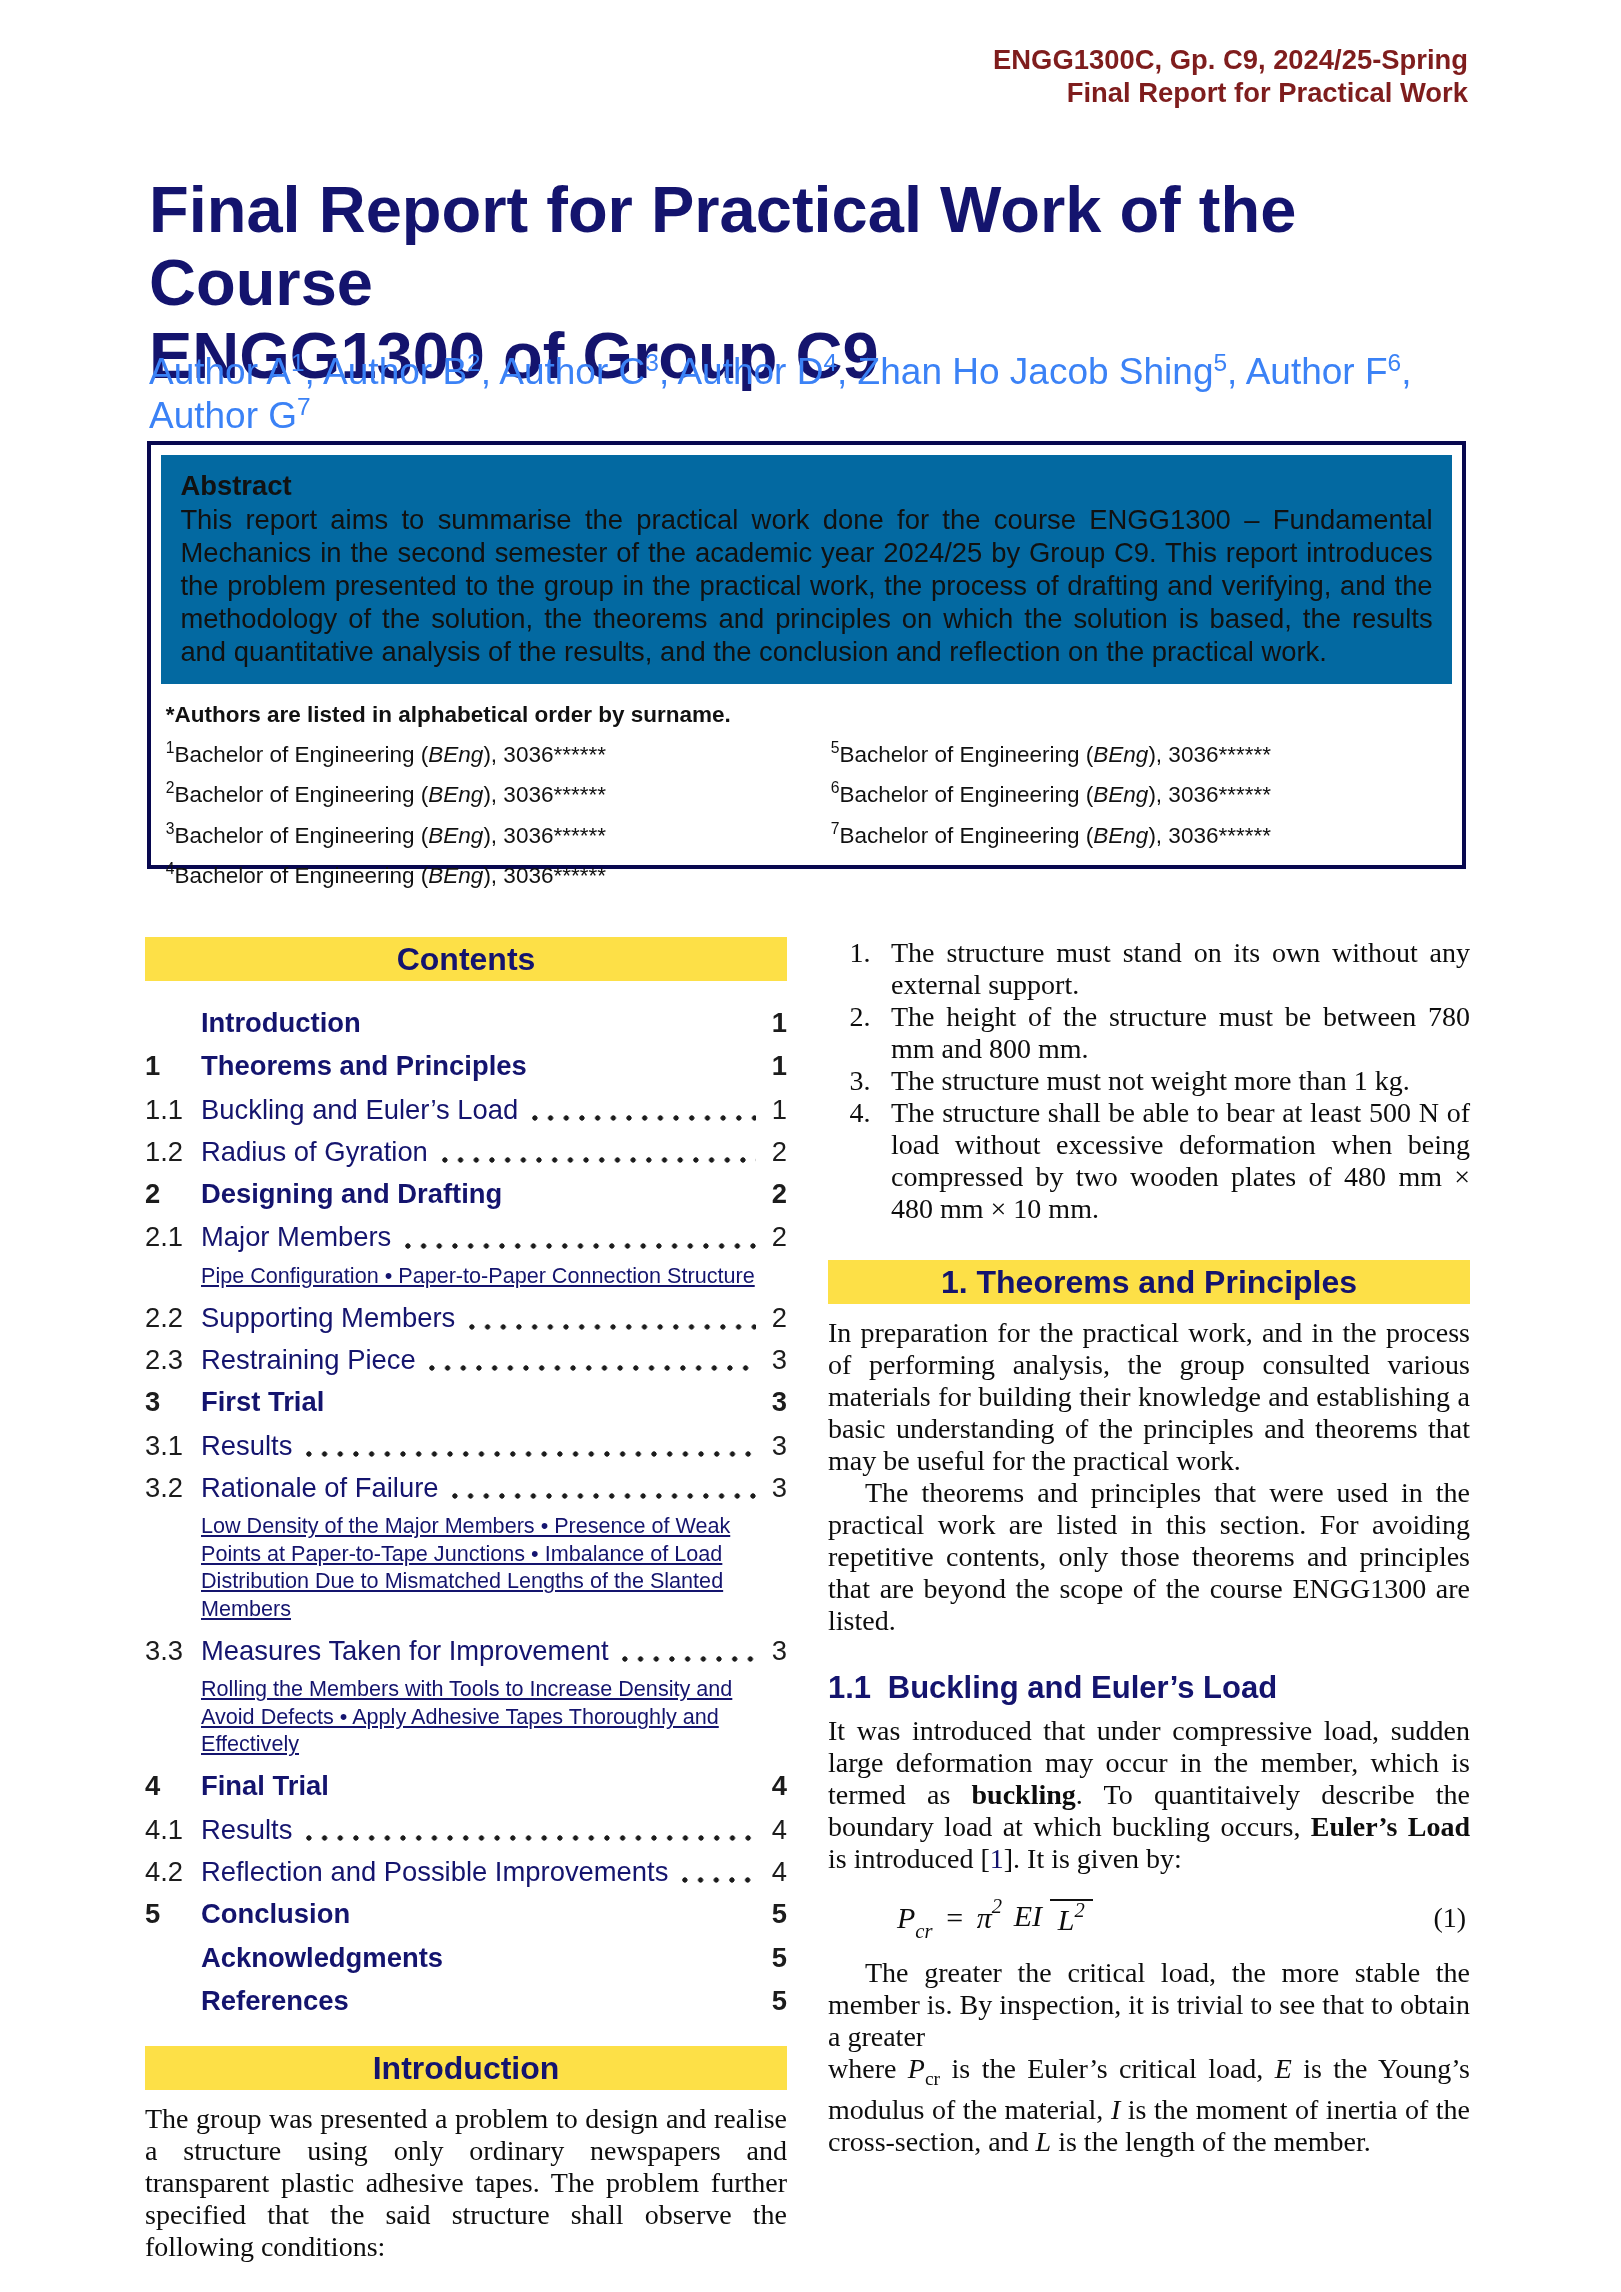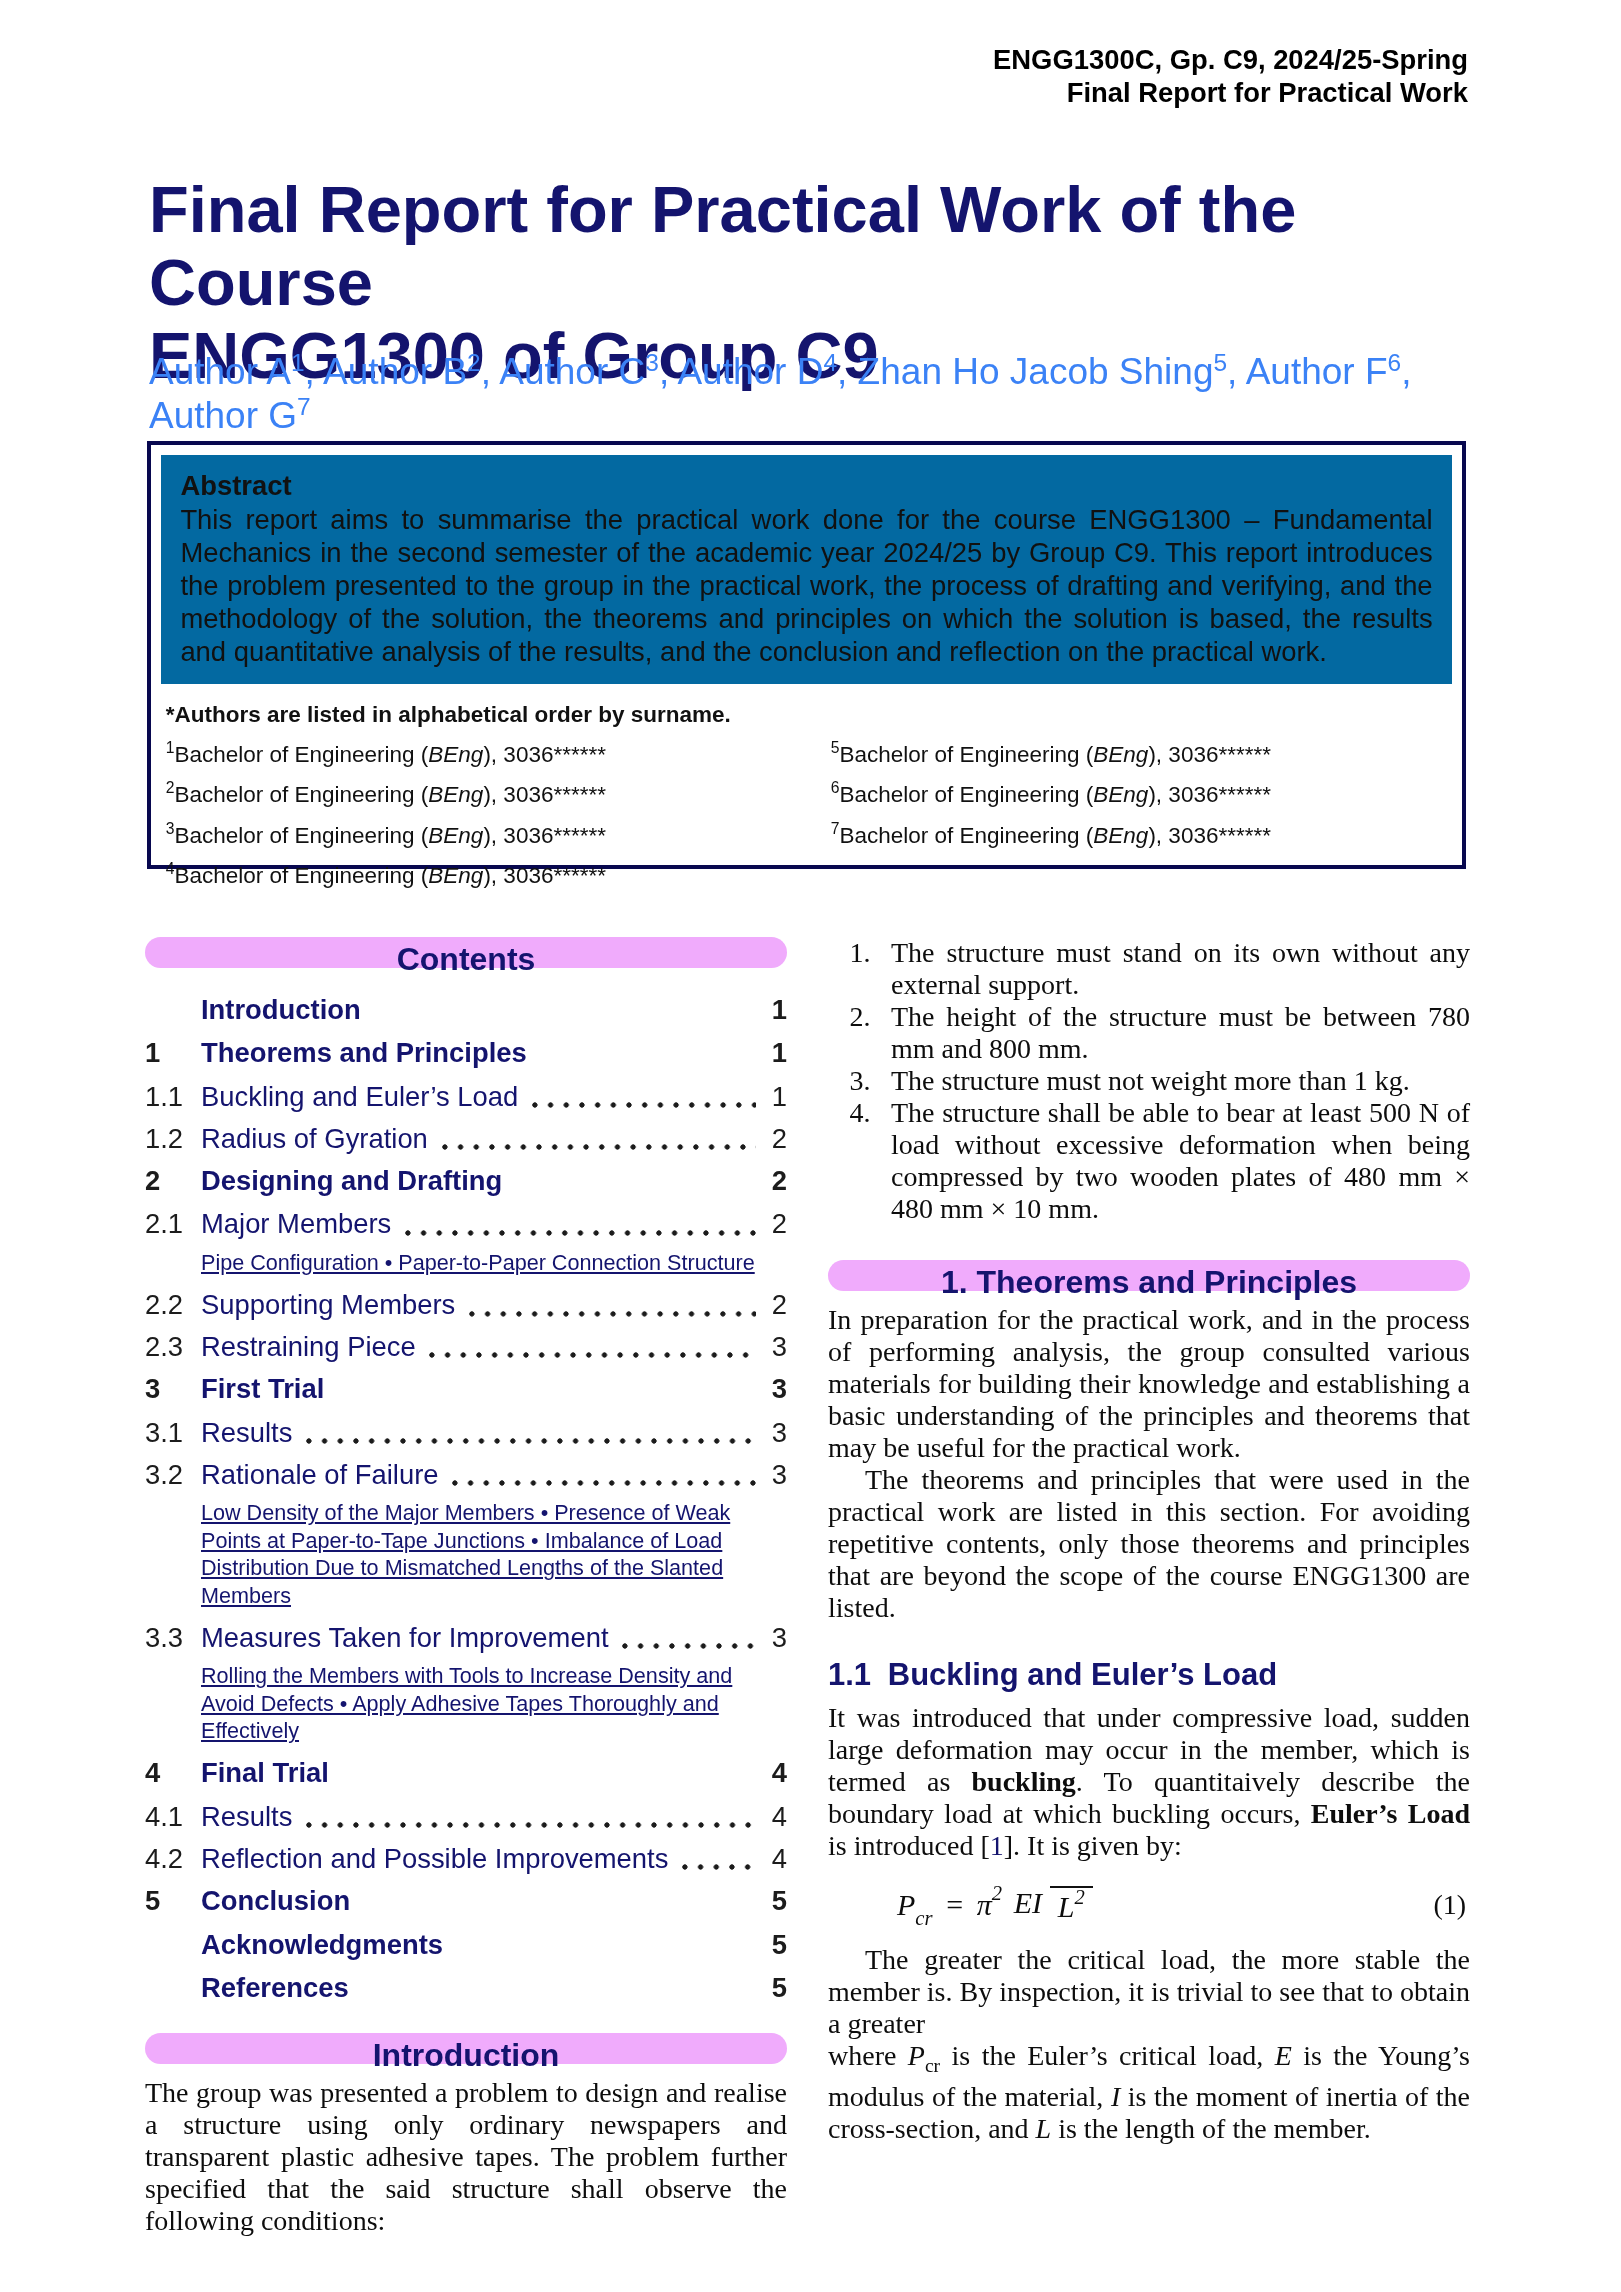--- a/index.html
+++ b/index.html
@@ -1,19 +1,19 @@
 <!DOCTYPE html>
 <html><head>
 <meta charset="utf-8">
 <style>
   html,body{margin:0;padding:0;background:#ffffff;}
   body{width:1621px;height:2293px;position:relative;font-family:"Liberation Sans",sans-serif;color:#0d0d0d;}
 
   
-  #header-right{position:absolute;top:43px;right:153px;text-align:right;font-size:27.4px;font-weight:bold;line-height:33px;color:#000000;}
+  #header-right{position:absolute;top:43px;right:153px;text-align:right;font-size:27.4px;font-weight:bold;line-height:33px;color:#7f1d1d;}
 
   
   #title{position:absolute;top:173px;left:149px;width:1333px;font-size:65px;font-weight:bold;line-height:73px;color:#14146e;}
   #authors{position:absolute;top:349px;left:149px;width:1333px;font-size:37px;color:#3b82f6;}
   #authors sup{font-size:24.5px;}
 
   
   #abstract-frame{position:absolute;top:441px;left:147px;width:1319px;height:428px;border:4.9px solid #08084f;box-sizing:border-box;background:#fff;}
   .abstract-box{margin:9.8px;background:#0369a1;padding:13.7px 19.6px 15.7px 19.6px;}
   .abstract-head{font-size:27.4px;font-weight:bold;line-height:35px;color:#111;}
@@ -24,21 +24,21 @@
   .fn-col-left{width:665px;}
   .fn-col-right{flex:1;}
   .fn-line{line-height:34px;}
   .fn-line sup{font-size:15.7px;}
   .fn-line i{font-style:italic;}
 
   
   #columns{position:absolute;top:937px;left:145px;width:1325px;display:flex;gap:41px;}
   .col{width:642px;}
 
-  .bar{background:#f0abfc;height:31px;line-height:45px;text-align:center;font-size:32px;font-weight:bold;color:#14146e;border-radius:17px;}
+  .bar{background:#fde047;height:44px;line-height:45px;text-align:center;font-size:32px;font-weight:bold;color:#14146e;}
 
   
   #toc{margin-top:25.5px;}
   .toc-row{display:flex;align-items:baseline;font-size:27.4px;margin-bottom:9.8px;}
   .toc-row.tb{font-weight:bold;margin-top:6.9px;margin-bottom:11.8px;}
   .toc-num{flex:none;width:56px;color:#1c1c1c;}
   .toc-title{color:#14146e;padding-right:5.9px;}
   .leader{flex:1;align-self:flex-end;height:8.8px;margin:0 5.9px 2.9px 7.8px;background-image:radial-gradient(circle at 2.9px 3.9px,#1b1b1b 2.3px,transparent 2.9px);background-size:15.7px 8.8px;background-repeat:repeat-x;}
   .tb .leader{background:none;}
   .toc-page{flex:none;min-width:25.5px;text-align:right;color:#1c1c1c;}

